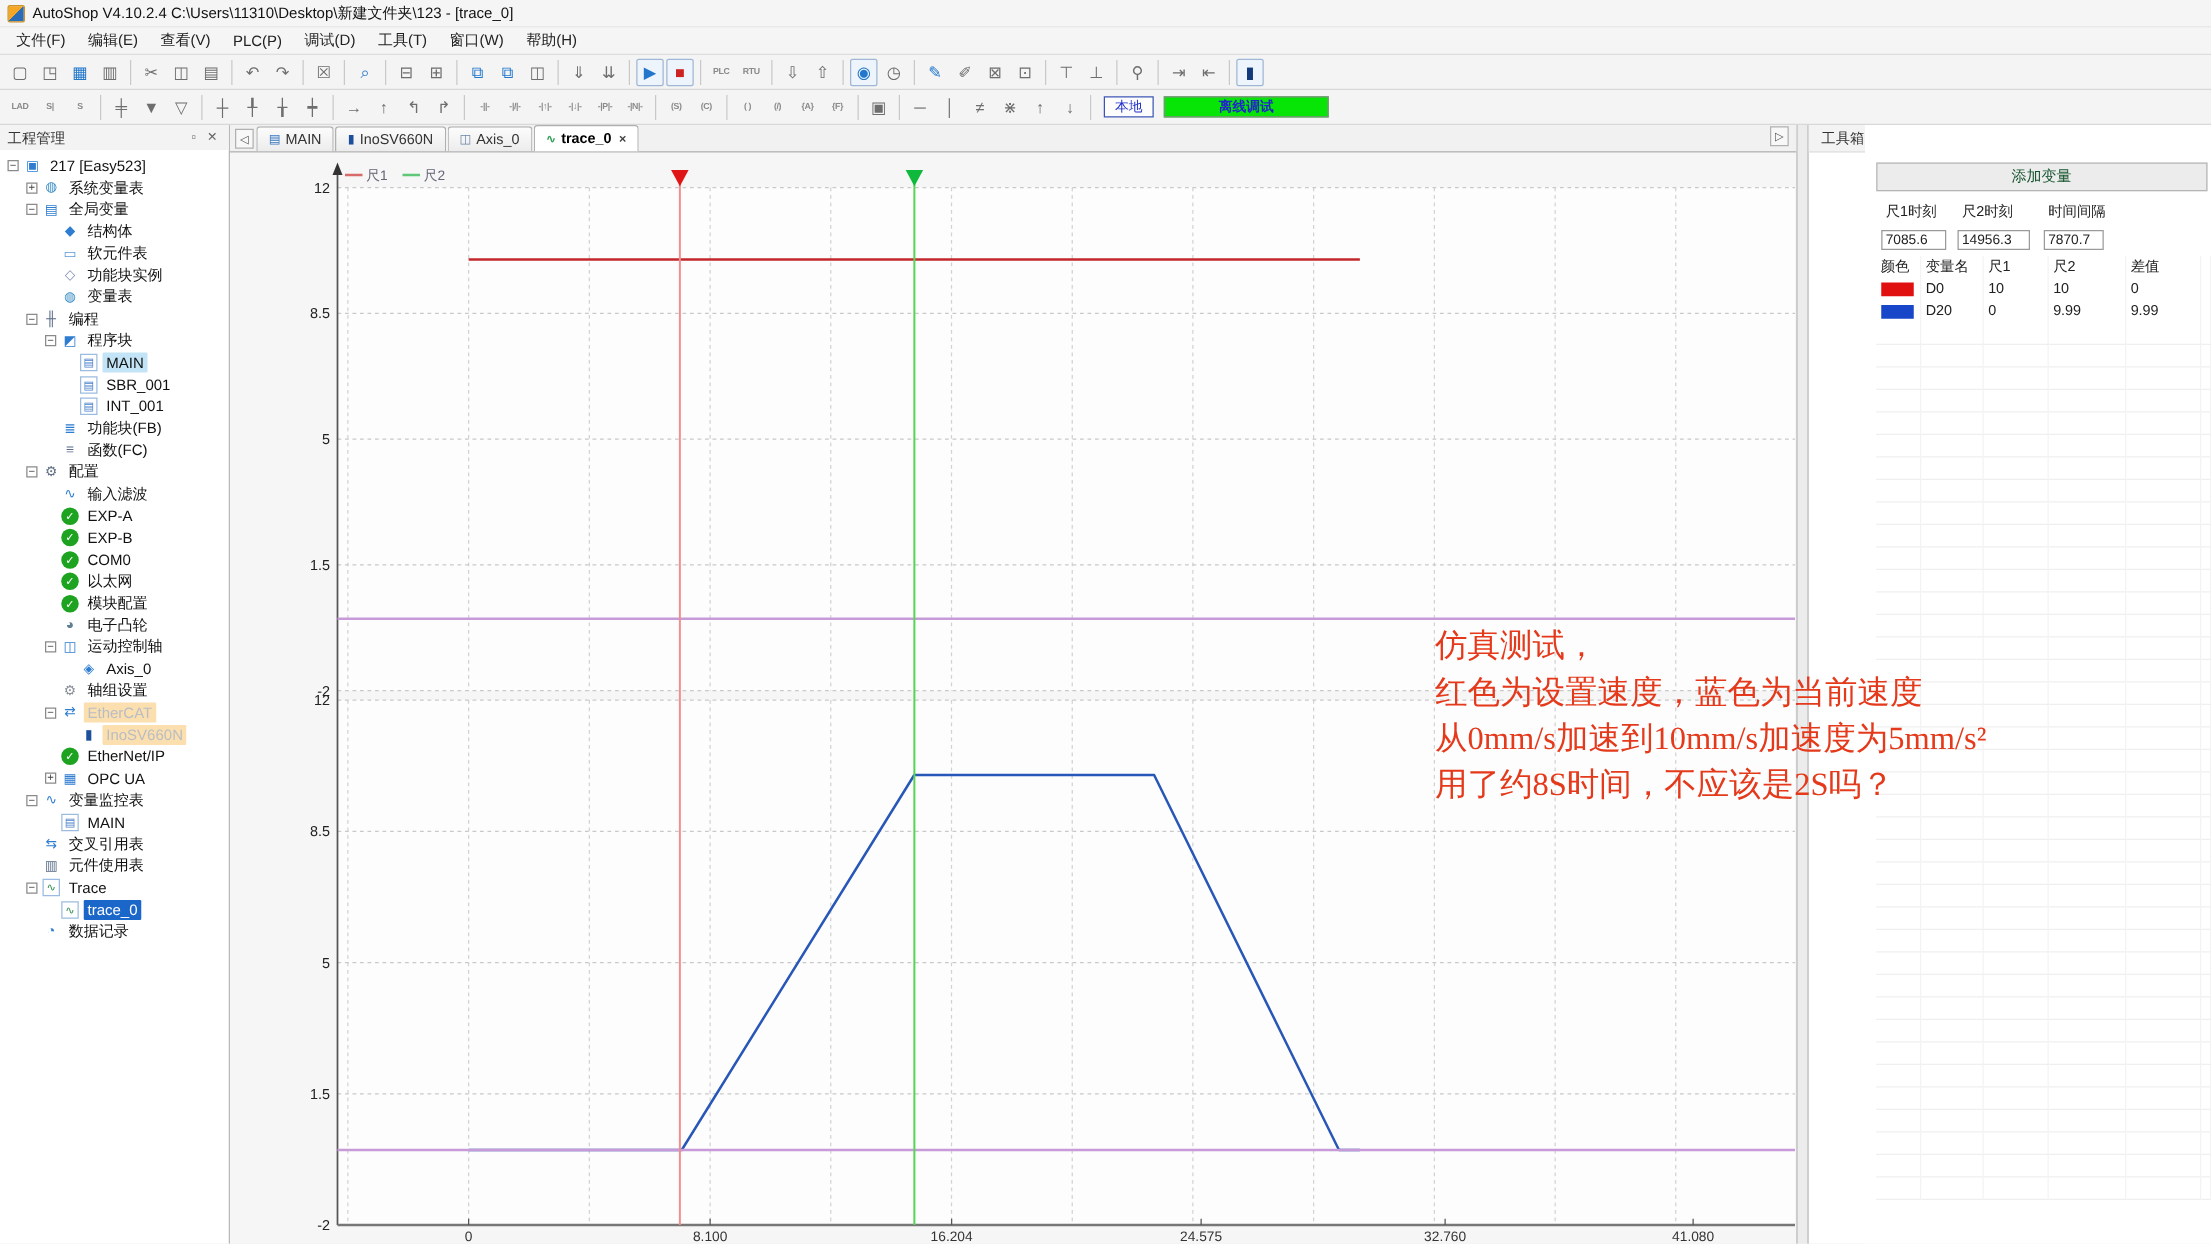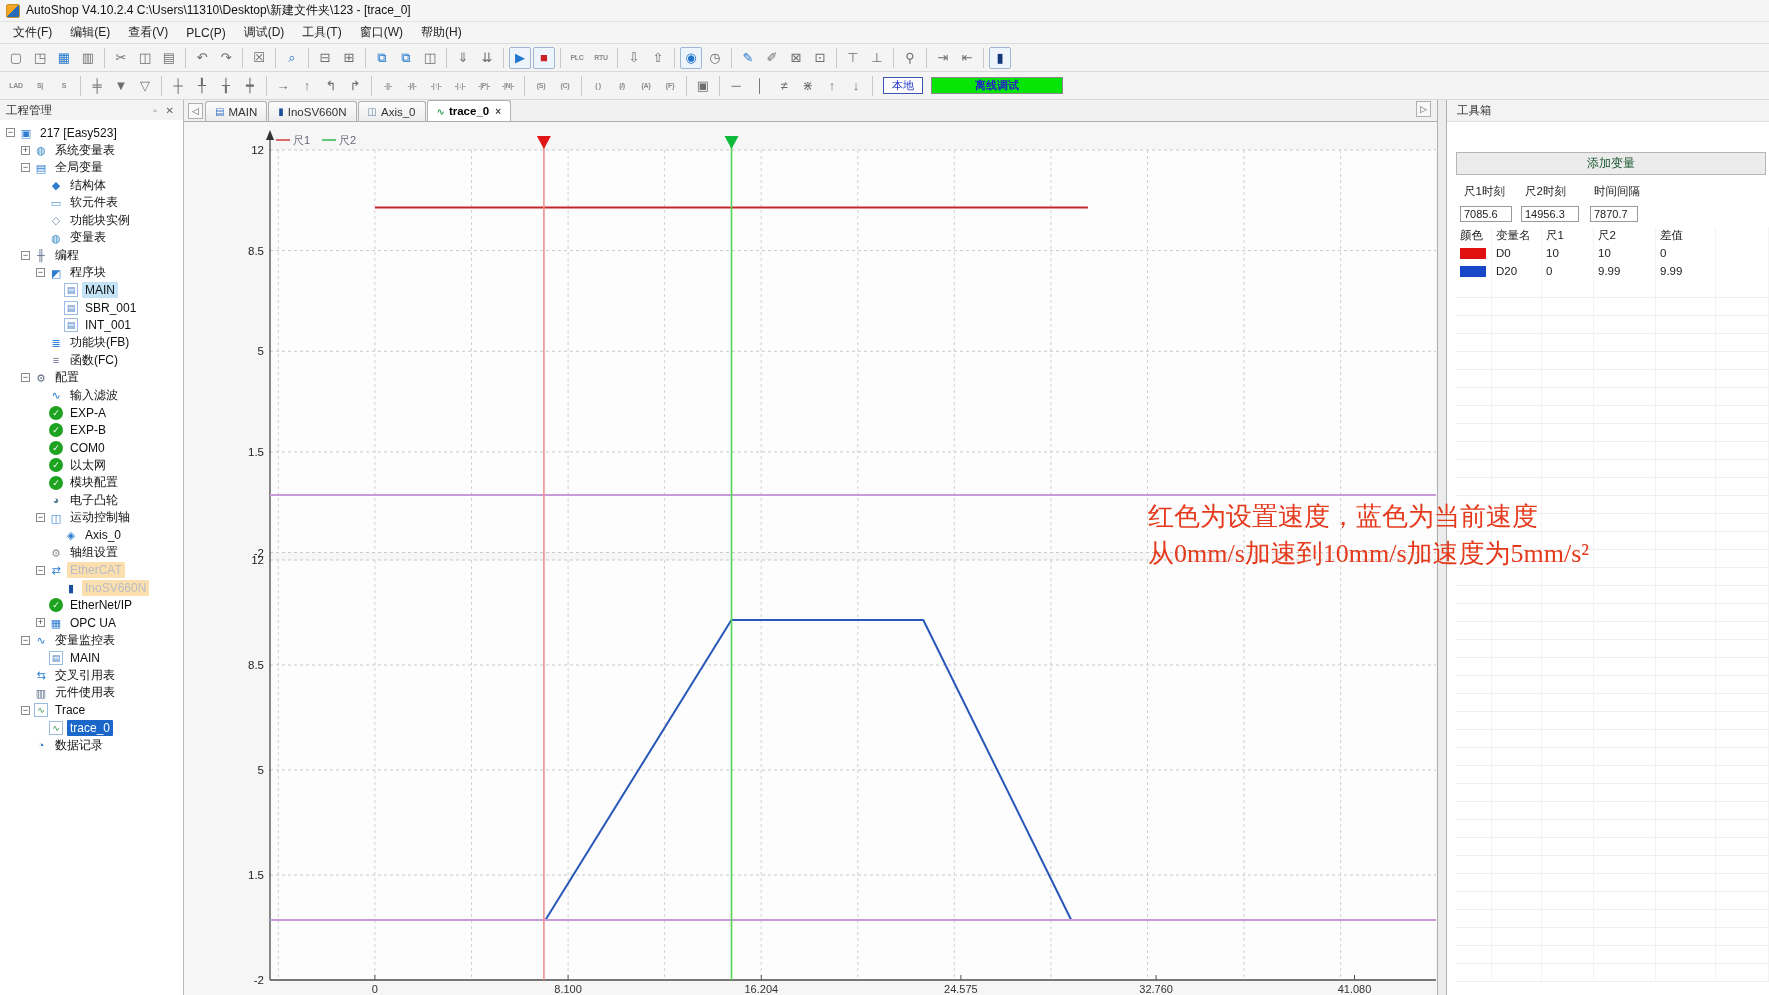--- a/index.html
+++ b/index.html
@@ -60,21 +60,21 @@
     border:1px solid #b0b0b0; border-bottom:none; border-radius:3px 3px 0 0;
     background:linear-gradient(#fcfcfc,#ececec); font-size:11.5px; color:#333; }
   .tab .ticn { font-size:10px; margin-right:4px; }
   .tab.active { background:#fff; font-weight:bold; color:#000; height:21px; }
   .tab .closex { margin-left:6px; color:#444; font-weight:bold; font-size:10px; }
   .chartwrap { position:absolute; top:22px; left:0; width:1253px; height:873px; overflow:hidden; }
 
   .splitter { width:10px; background:#ececec; border-left:1px solid #b0b0b0;
     border-right:1px solid #b0b0b0; }
 
-  .rightpanel { flex:1; background:#fff; display:flex; flex-direction:column; }
+  .rightpanel { flex:1; background:#fff; display:flex; flex-direction:row; }
   .panelhdr2 { height:22px; background:#f3f3f3; font-size:11.5px; color:#333; display:flex;
     align-items:center; padding-left:10px; border-bottom:1px solid #e0e0e0; }
   .tbxbody { position:relative; flex:1; background:#fff; }
   .addvar { position:absolute; top:30px; left:9px; right:3px; height:23px; background:#ececec;
     border:1px solid #b5b5b5; font-size:12px; color:#14532d; display:flex; align-items:center;
     justify-content:center; }
   .flabel { position:absolute; top:62px; font-size:11.5px; color:#222; }
   .fbox { position:absolute; top:84px; height:16px; border:1px solid #9a9a9a; background:#fff;
     font-size:11px; color:#222; padding:1px 3px; }
   .vartable { position:absolute; top:105px; left:9px; right:0; bottom:0; font-size:11.5px; }
@@ -858,15 +858,17 @@
             <div class="cell"></div>
             <div class="cell"></div>
             <div class="cell"></div>
           </div>
         </div>
     </div>
   </div>
 </div>
 
 <div class="annotation" id="annotation" style="color: rgb(229, 57, 27);">
+    <div>仿真测试，</div>
     <div>红色为设置速度，蓝色为当前速度</div>
     <div>从0mm/s加速到10mm/s加速度为5mm/s²</div>
+    <div>用了约8S时间，不应该是2S吗？</div>
   </div>
 
 </body></html>

